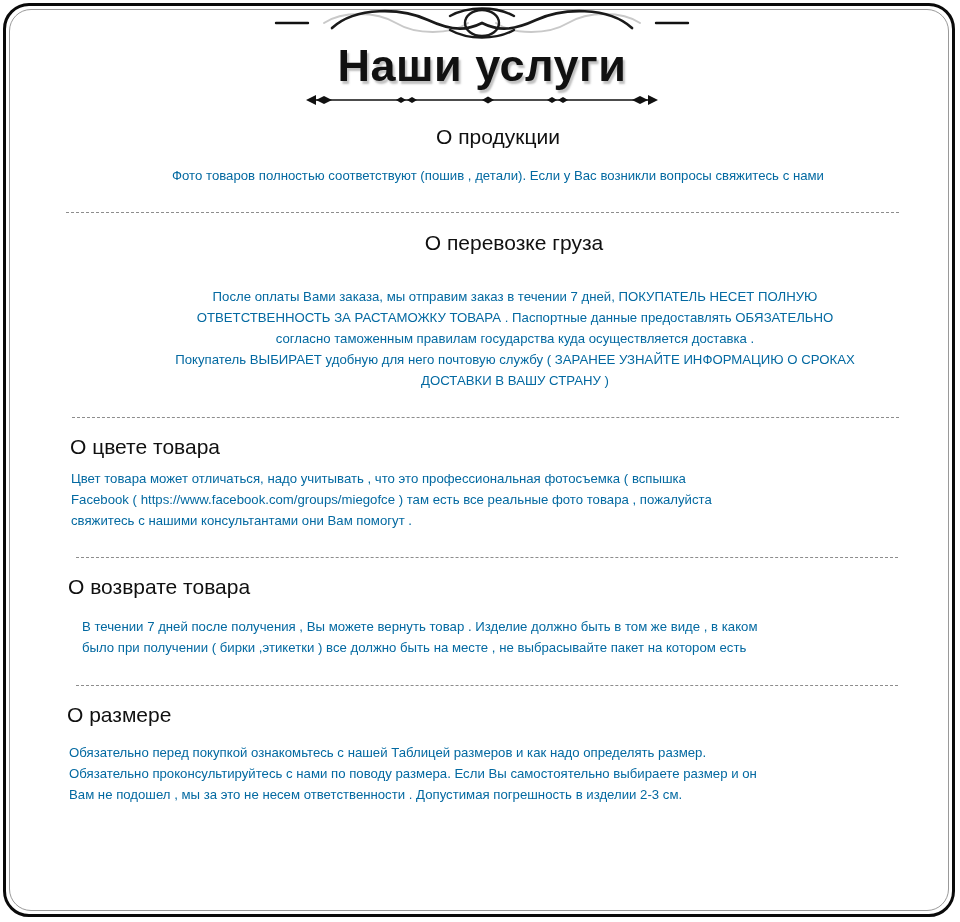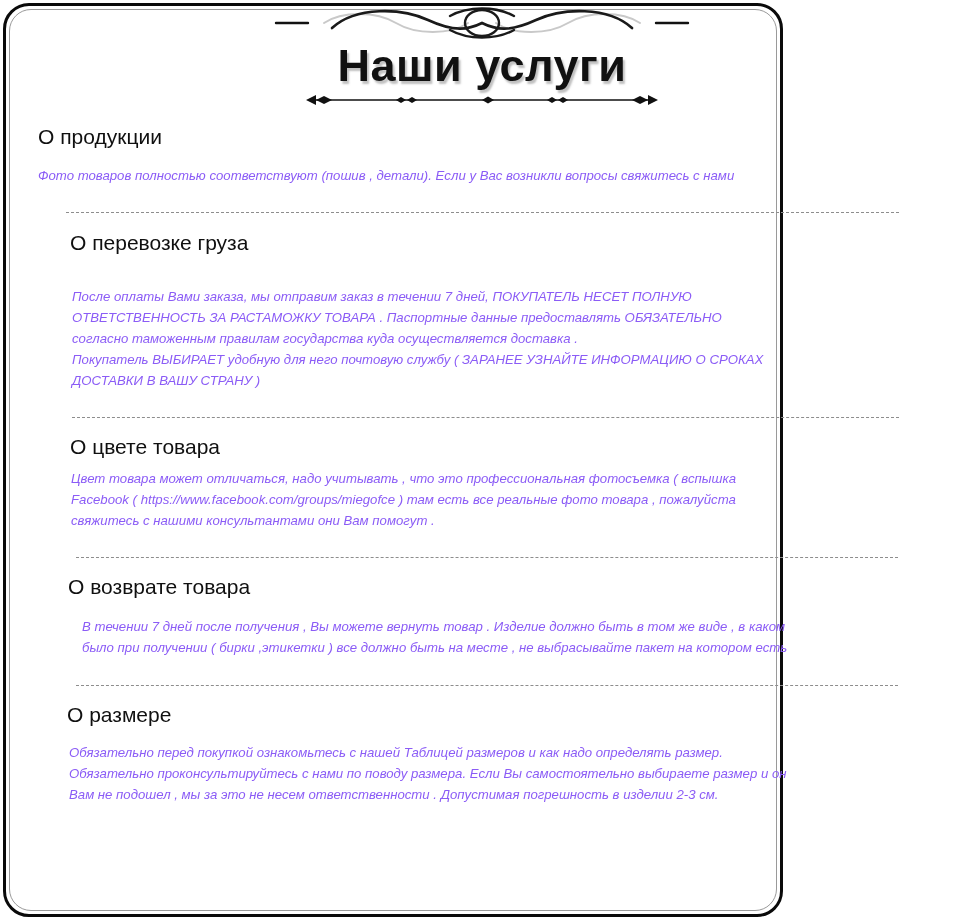--- a/index.html
+++ b/index.html
@@ -13,21 +13,21 @@
     font-family: "Liberation Sans", sans-serif;
     color: #111111;
     overflow: hidden;
   }
 
   
   .page-frame {
     position: absolute;
     left: 3px;
     top: 3px;
-    width: 780px;
+    width: 952px;
     height: 914px;
     box-sizing: border-box;
     border: 3px solid #0a0a0a;
     border-radius: 26px;
     background: #ffffff;
   }
   .page-frame-inner {
     position: absolute;
     left: 3px;
     top: 3px;
@@ -93,40 +93,39 @@
   .section-heading {
     font-size: 21px;
     font-weight: normal;
     color: #101010;
     margin: 0;
     line-height: 1.25;
   }
   .section-body {
     font-size: 13.2px;
     line-height: 21px;
-    color: #8b5cf6;
-    margin: 0;
-    font-style: italic;
+    color: #0369a1;
+    margin: 0;
   }
   .section-body .line { white-space: nowrap; }
 
   .divider {
     border: 0;
     border-top: 1px dashed #8d8d8d;
     height: 0;
     margin: 0;
   }
 
   
-  .sec-products  { margin-left: 32px; margin-top: 4px; }
+  .sec-products  { margin-left: 32px; margin-top: 4px; text-align: center; }
   .sec-products .section-body { margin-top: 15px; }
 
   .div-1 { margin: 26px 0 0 60px; width: 833px; }
 
-  .sec-shipping  { margin-left: 64px; margin-top: 17px; }
+  .sec-shipping  { margin-left: 64px; margin-top: 17px; text-align: center; }
   .sec-shipping .section-body { margin-top: 29px; margin-left: 2px; }
 
   .div-2 { margin: 26px 0 0 66px; width: 827px; }
 
   .sec-color { margin-left: 64px; margin-top: 16px; }
   .sec-color .section-body { margin-top: 8px; margin-left: 1px; }
 
   .div-3 { margin: 26px 0 0 70px; width: 822px; }
 
   .sec-return { margin-left: 62px; margin-top: 16px; }

